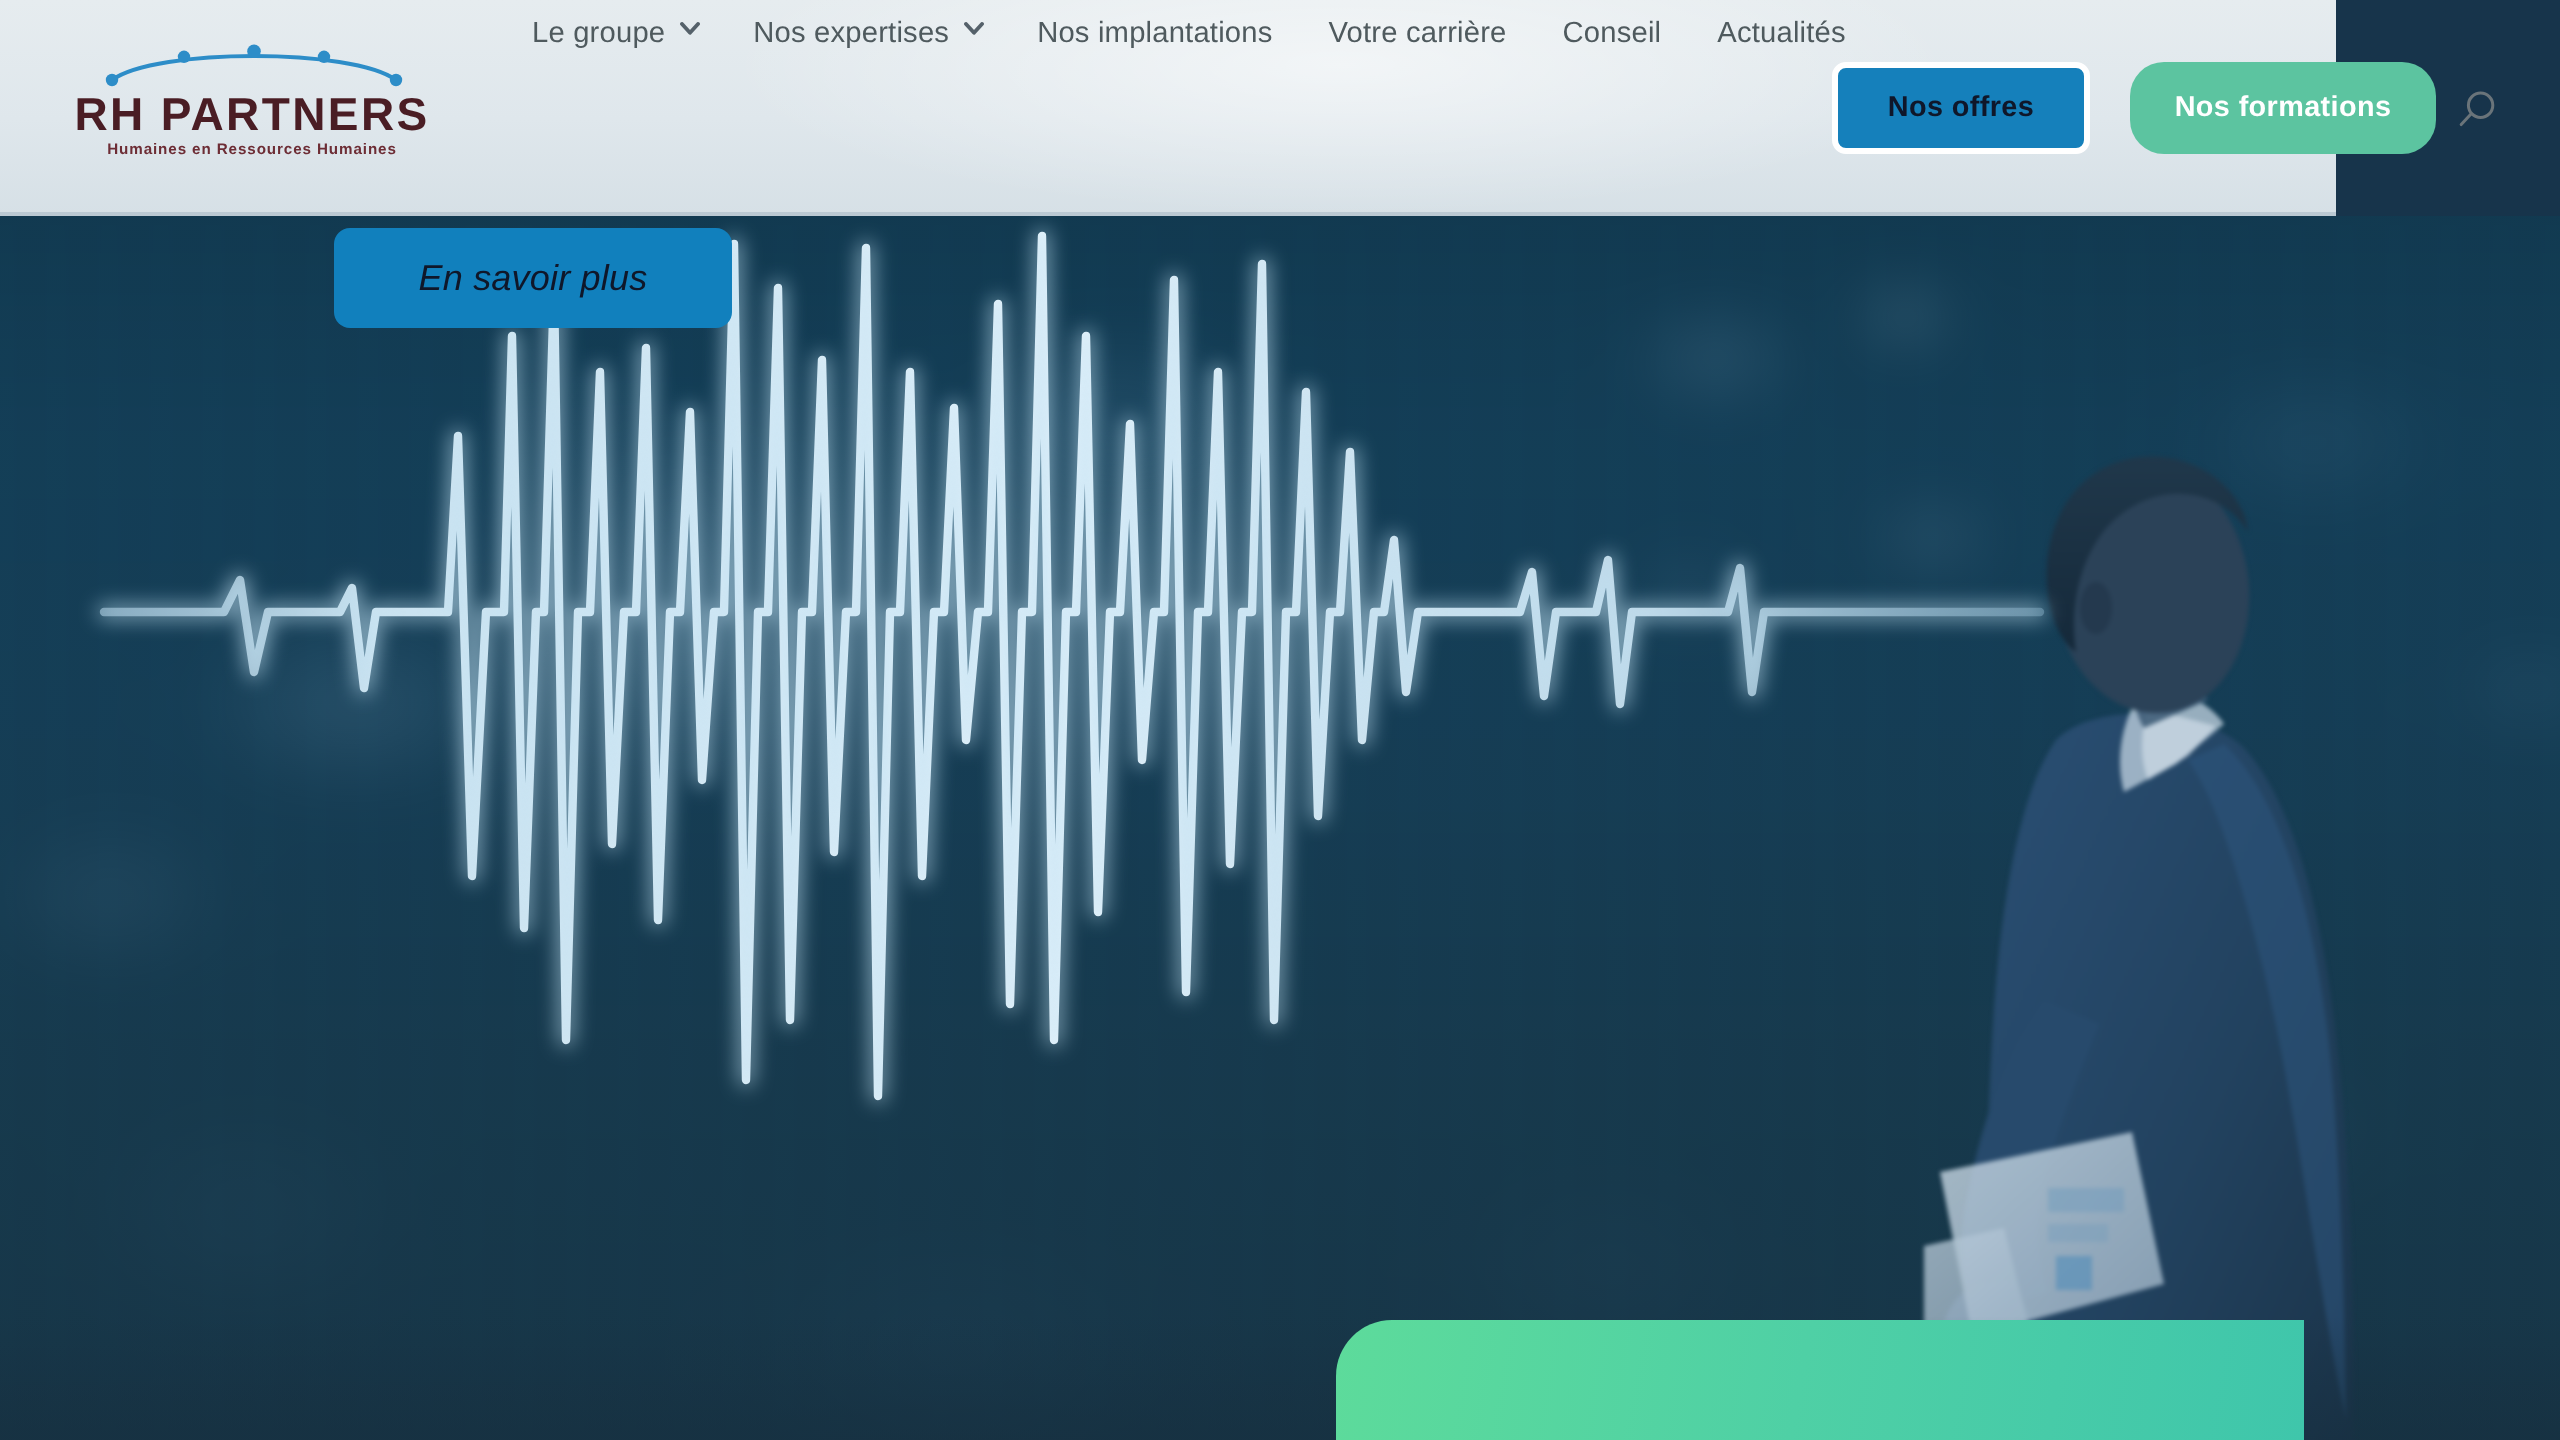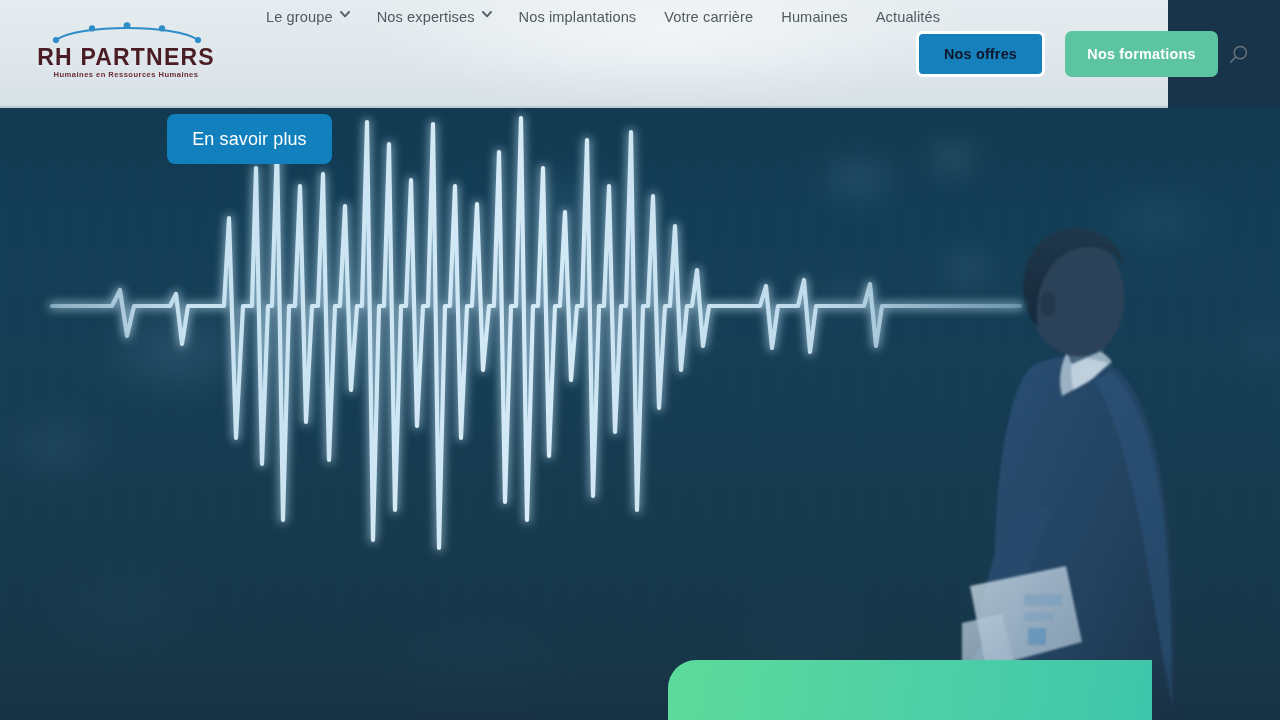--- a/index.html
+++ b/index.html
@@ -70,21 +70,21 @@
     position:absolute; left:916px; top:31px;
     width:129px; height:46px; border-radius:7px;
     background:#1580bb;
     border:3px solid #ffffff;
     display:flex; align-items:center; justify-content:center;
     color:#0f172a; font-size:14.4px; font-weight:bold; letter-spacing:.2px;
     text-decoration:none; cursor:pointer;
   }
   .btn-formations{
     position:absolute; left:1065px; top:31px;
-    width:153px; height:46px; border-radius:7px;
+    width:153px; height:46px; border-radius:17px;
     background:#5cc4a0;
     display:flex; align-items:center; justify-content:center;
     color:#fff; font-size:14.4px; font-weight:bold; letter-spacing:.2px;
     text-decoration:none; cursor:pointer;
   }
   .search-btn{
     position:absolute; left:1228px; top:44px;
     width:22px; height:22px; cursor:pointer;
     background:none; border:none; padding:0;
   }
@@ -147,26 +147,26 @@
   .wave{
     position:absolute; left:0; top:0; width:1280px; height:612px;
     pointer-events:none;
   }
   .wave svg{ display:block; }
   .wave-glow{ filter:blur(5px); opacity:.65; }
 
   
   .btn-savoir{
     position:absolute; left:167px; top:6px;
-    width:165px; height:50px;
+    width:199px; height:50px;
     background:#1180bd;
     border-radius:8px 8px 8px 8px;
     display:flex; align-items:center; justify-content:center;
-    color:#ffffff; font-size:18px; letter-spacing:.1px;
-    text-decoration:none; cursor:pointer; z-index:20;
+    color:#0f172a; font-size:18px; letter-spacing:.1px;
+    text-decoration:none; cursor:pointer; z-index:20;font-style:italic;
   }
 
   
   .green-panel{
     position:absolute; left:668px; top:552px;
     width:484px; height:60px;
     background:linear-gradient(100deg,#5ddb9b 0%,#4fd0a5 48%,#3fc6ab 100%);
     border-radius:28px 0 0 0;
     z-index:25;
   }
@@ -221,21 +221,21 @@
 
       <a class="nav-item" href="#">
         <span>Nos implantations</span>
       </a>
 
       <a class="nav-item" href="#">
         <span>Votre carrière</span>
       </a>
 
       <a class="nav-item" href="#">
-        <span>Humaines</span>
+        <span>Conseil</span>
       </a>
 
       <a class="nav-item" href="#">
         <span>Actualités</span>
       </a>
     </nav>
 
     <a class="btn-offres" href="#">
       <span>Nos offres</span>
     </a>

